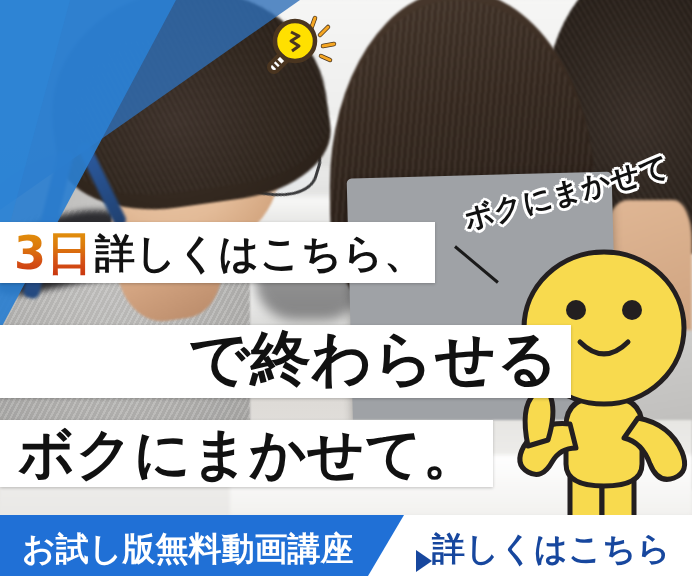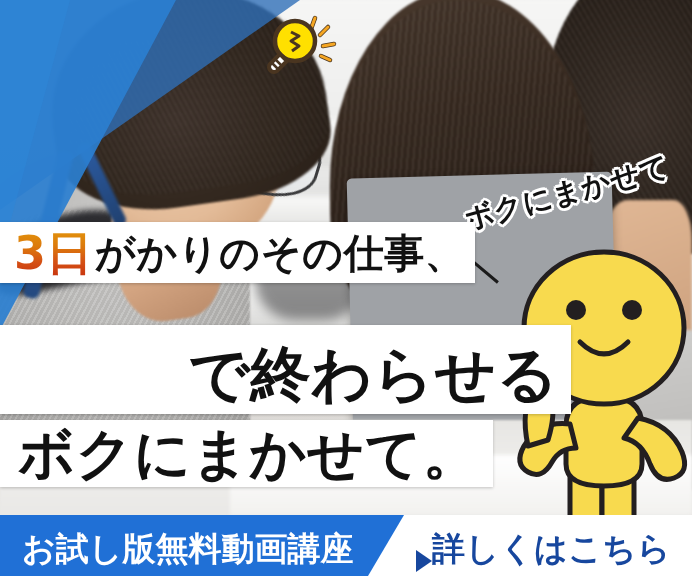--- a/index.html
+++ b/index.html
@@ -138,21 +138,21 @@
 
   
   .bulb{position:absolute;left:258px;top:8px;width:82px;height:72px;}
 
   
   .hl{position:absolute;background:#ffffff;
     box-shadow:0 1px 3px rgba(0,0,0,.22);
     display:flex;align-items:center;
     white-space:nowrap;}
   .hl1{left:0;top:222px;height:61px;padding:0 10px 0 14px;}
-  .hl2{left:0;top:325px;height:73px;padding:16px 12px 0 14px;}
+  .hl2{left:0;top:325px;height:73px;padding:0 12px 0 14px;}
   .hl3{left:0;top:420px;height:67px;padding:0 14px 0 18px;}
 
   .jp{font-family:"DejaVu Sans","Liberation Sans",sans-serif;
       font-weight:700;color:#111;letter-spacing:0.5px;}
   .num-orange{
     background:linear-gradient(180deg,#e2930c 0%,#dc7a0c 35%,#d55014 70%,#c8360f 100%);
     -webkit-background-clip:text;background-clip:text;color:transparent;
     font-weight:900;}
 
   .t1a{font-size:46px;line-height:1;}
@@ -288,21 +288,21 @@
 
       <ellipse cx="106" cy="90" rx="80" ry="76" fill="#f8da4e"></ellipse>
     </g>
     <circle cx="78" cy="72" r="10" fill="#231f20"></circle>
     <circle cx="134" cy="72" r="10" fill="#231f20"></circle>
     <path d="M82 104 q24 24 48 0" fill="none" stroke="#231f20" stroke-width="5" stroke-linecap="round"></path>
   </svg>
 
   <div class="hl hl1">
     <span class="jp num-orange t1a">3日</span>
-    <span class="jp t1b">がかりのその仕事、</span>
+    <span class="jp t1b">詳しくはこちら、</span>
   </div>
 
   <div class="hl hl2">
     <span class="jp num-orange t2a" style="visibility:hidden">3分</span>
     <span class="jp t2b">で終わらせる</span>
   </div>
 
   <div class="hl hl3">
     <span class="jp t3">ボクにまかせて。</span>
   </div>

